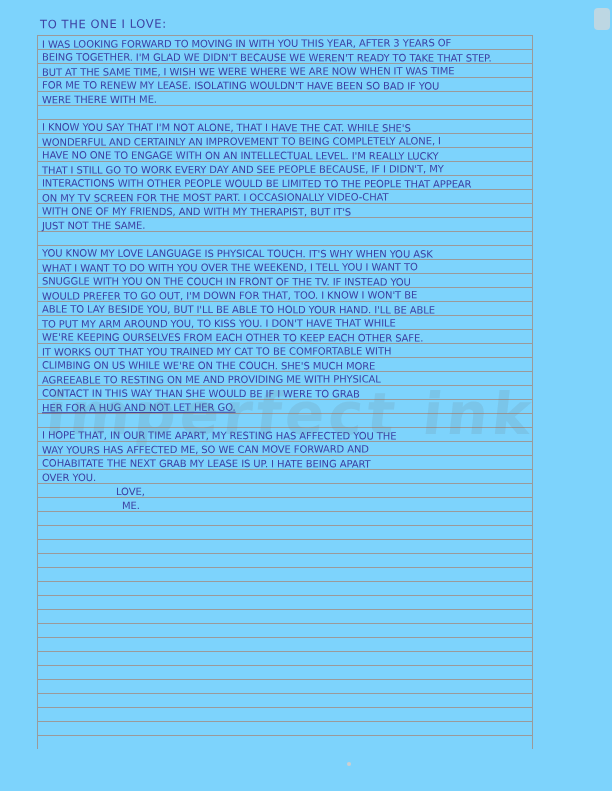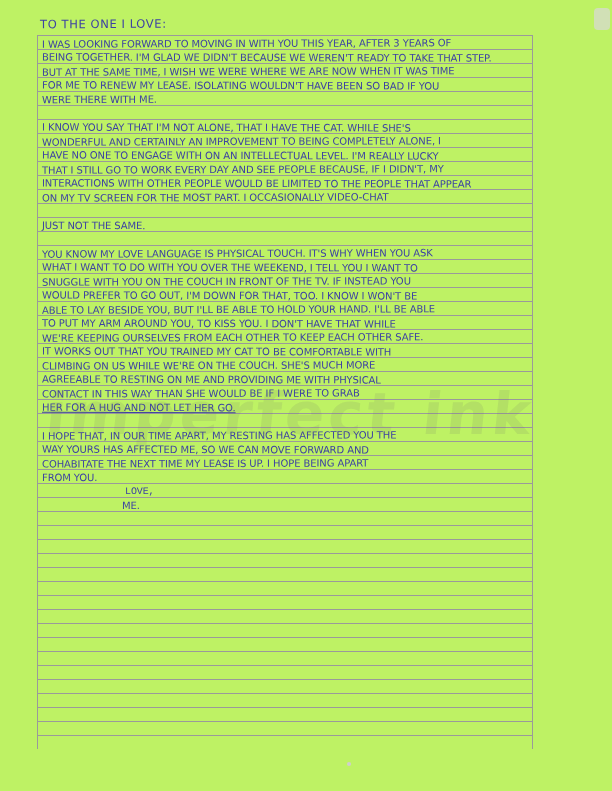--- a/index.html
+++ b/index.html
@@ -1,19 +1,19 @@
 <!DOCTYPE html>
 <html style="--ink: #3d42a3; --rule: #9a9a9a;"><head>
 <meta charset="utf-8">
 <style>
   :root { --ink:#3d42a3; --rule:#9a9a9a; }
   * { box-sizing: border-box; }
   html,body { margin:0; padding:0; background:#ffffff; }
   .page {
-    position:relative; width:612px; height:791px; background:#bef264;
+    position:relative; width:612px; height:791px; background:#7dd3fc;
     overflow:hidden; font-family:"DejaVu Sans", sans-serif;
   }
   .heading {
     position:absolute; left:40px; top:14px; height:20px; line-height:20px;
     font-size:11.5px; color:var(--ink); letter-spacing:0.6px; white-space:nowrap;
     transform: rotate(-0.3deg);
   }
   .ruled {
     position:absolute; left:37px; top:35px; width:496px; height:714px;
     border-left:1px solid var(--rule); border-right:1px solid var(--rule);
@@ -57,38 +57,39 @@
       <div class="hline" style="top: 14px;">BEING TOGETHER. I'M GLAD WE DIDN'T BECAUSE WE WEREN'T READY TO TAKE THAT STEP.</div>
       <div class="hline" style="top: 28px;">BUT AT THE SAME TIME, I WISH WE WERE WHERE WE ARE NOW WHEN IT WAS TIME</div>
       <div class="hline" style="top: 42px;">FOR ME TO RENEW MY LEASE. ISOLATING WOULDN'T HAVE BEEN SO BAD IF YOU</div>
       <div class="hline" style="top: 56px;">WERE THERE WITH ME.</div>
       <div class="hline" style="top: 84px;">I KNOW YOU SAY THAT I'M NOT ALONE, THAT I HAVE THE CAT. WHILE SHE'S</div>
       <div class="hline" style="top: 98px;">WONDERFUL AND CERTAINLY AN IMPROVEMENT TO BEING COMPLETELY ALONE, I</div>
       <div class="hline" style="top: 112px;">HAVE NO ONE TO ENGAGE WITH ON AN INTELLECTUAL LEVEL. I'M REALLY LUCKY</div>
       <div class="hline" style="top: 126px;">THAT I STILL GO TO WORK EVERY DAY AND SEE PEOPLE BECAUSE, IF I DIDN'T, MY</div>
       <div class="hline" style="top: 140px;">INTERACTIONS WITH OTHER PEOPLE WOULD BE LIMITED TO THE PEOPLE THAT APPEAR</div>
       <div class="hline" style="top: 154px;">ON MY TV SCREEN FOR THE MOST PART. I OCCASIONALLY VIDEO-CHAT</div>
+      <div class="hline" style="top: 168px;">WITH ONE OF MY FRIENDS, AND WITH MY THERAPIST, BUT IT'S</div>
       <div class="hline" style="top: 182px;">JUST NOT THE SAME.</div>
       <div class="hline" style="top: 210px;">YOU KNOW MY LOVE LANGUAGE IS PHYSICAL TOUCH. IT'S WHY WHEN YOU ASK</div>
       <div class="hline" style="top: 224px;">WHAT I WANT TO DO WITH YOU OVER THE WEEKEND, I TELL YOU I WANT TO</div>
       <div class="hline" style="top: 238px;">SNUGGLE WITH YOU ON THE COUCH IN FRONT OF THE TV. IF INSTEAD YOU</div>
       <div class="hline" style="top: 252px;">WOULD PREFER TO GO OUT, I'M DOWN FOR THAT, TOO. I KNOW I WON'T BE</div>
       <div class="hline" style="top: 266px;">ABLE TO LAY BESIDE YOU, BUT I'LL BE ABLE TO HOLD YOUR HAND. I'LL BE ABLE</div>
       <div class="hline" style="top: 280px;">TO PUT MY ARM AROUND YOU, TO KISS YOU. I DON'T HAVE THAT WHILE</div>
       <div class="hline" style="top: 294px;">WE'RE KEEPING OURSELVES FROM EACH OTHER TO KEEP EACH OTHER SAFE.</div>
       <div class="hline" style="top: 308px;">IT WORKS OUT THAT YOU TRAINED MY CAT TO BE COMFORTABLE WITH</div>
       <div class="hline" style="top: 322px;">CLIMBING ON US WHILE WE'RE ON THE COUCH. SHE'S MUCH MORE</div>
       <div class="hline" style="top: 336px;">AGREEABLE TO RESTING ON ME AND PROVIDING ME WITH PHYSICAL</div>
       <div class="hline" style="top: 350px;">CONTACT IN THIS WAY THAN SHE WOULD BE IF I WERE TO GRAB</div>
       <div class="hline" style="top: 364px; text-decoration: underline;">HER FOR A HUG AND NOT LET HER GO.</div>
       <div class="hline" style="top: 392px;">I HOPE THAT, IN OUR TIME APART, MY RESTING HAS AFFECTED YOU THE</div>
       <div class="hline" style="top: 406px;">WAY YOURS HAS AFFECTED ME, SO WE CAN MOVE FORWARD AND</div>
-      <div class="hline" style="top: 420px;">COHABITATE THE NEXT TIME MY LEASE IS UP. I HOPE BEING APART</div>
-      <div class="hline" style="top: 434px;">FROM YOU.</div>
-      <div class="hline" style="top: 448px; left: 87px; font-family: Liberation Mono, monospace;">LOVE,</div>
+      <div class="hline" style="top: 420px;">COHABITATE THE NEXT GRAB MY LEASE IS UP. I HATE BEING APART</div>
+      <div class="hline" style="top: 434px;">OVER YOU.</div>
+      <div class="hline" style="top: 448px; left: 78px;">LOVE,</div>
       <div class="hline" style="top: 462px; left: 84px;">ME.</div>
     </div>
 
   <div class="watermark">imperfect ink</div>
 
   <div class="corner-smudge"></div>
   <div class="bottom-dot"></div>
 </div>
 
 </body></html>

